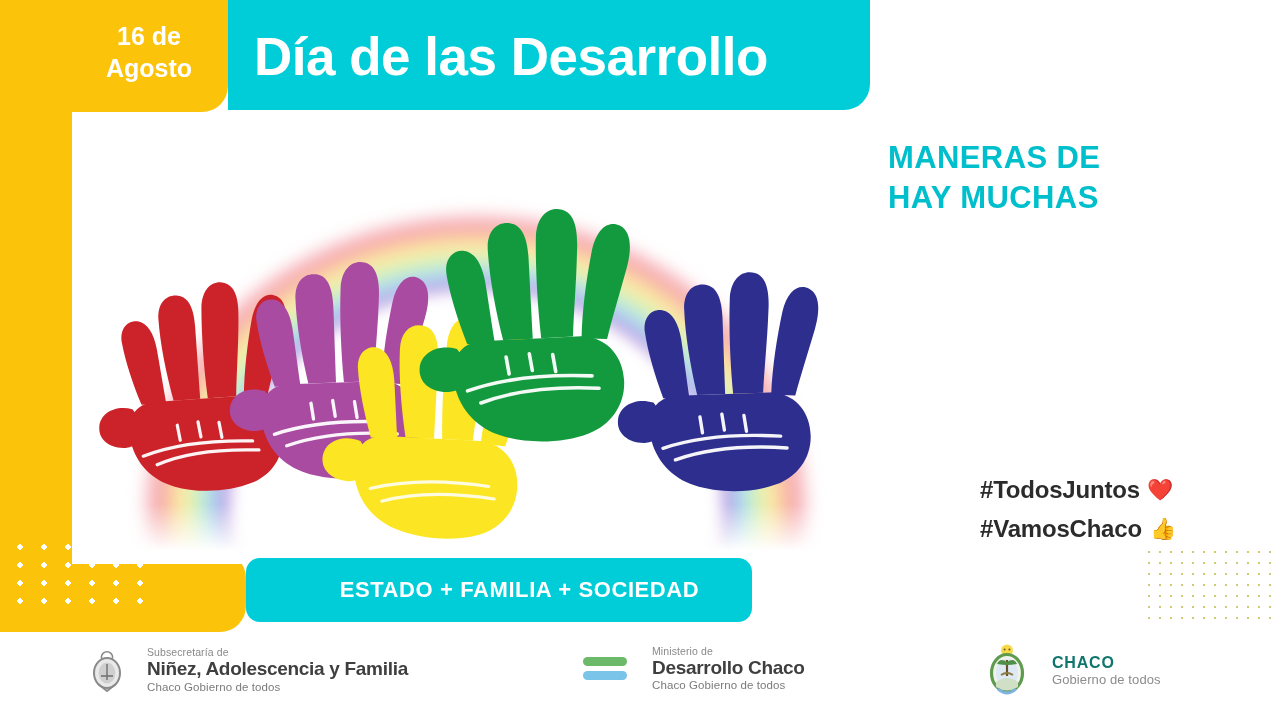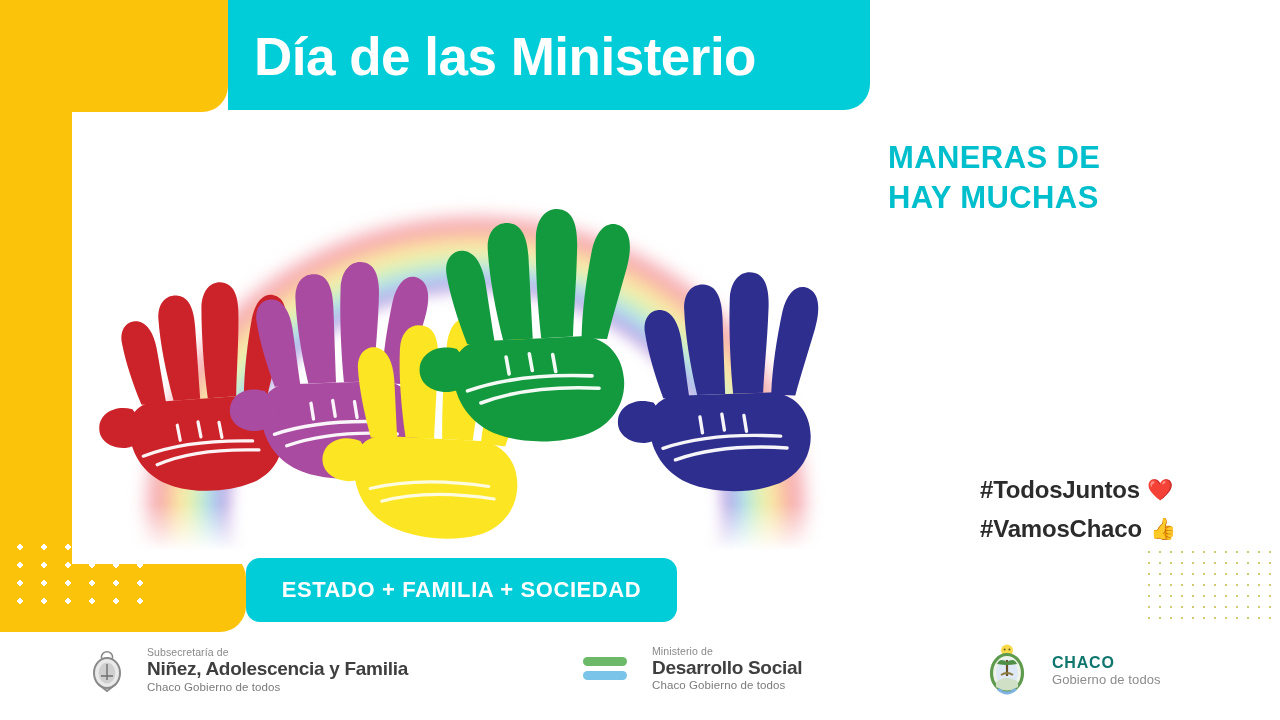--- a/index.html
+++ b/index.html
@@ -113,24 +113,24 @@
   .hashtags{
     position:absolute;left:980px;top:470px;width:290px;
     color:#2b2b2b;font-size:24px;font-weight:700;line-height:39px;
     letter-spacing:-.2px;
   }
   .hashtags .row{display:flex;align-items:center;gap:8px;white-space:nowrap;}
   .emoji{font-size:21px;line-height:1;}
 
   
   .teal-strip{
-    position:absolute;left:246px;top:558px;width:431px;height:64px;
+    position:absolute;left:246px;top:558px;width:465px;height:64px;
     background:var(--teal);
     border-radius:14px;
-    display:flex;align-items:center;justify-content:center;
+    display:flex;align-items:center;justify-content:center;padding-left:41px;
   }
   .teal-strip .strip-text{
     color:#ffffff;font-size:22px;font-weight:700;letter-spacing:.6px;
   }
 
   
   .logobar{
     position:absolute;left:0;top:632px;width:1280px;height:88px;background:#ffffff;
   }
   .logo{position:absolute;display:flex;align-items:center;gap:23px;}
@@ -158,21 +158,25 @@
 
 <div id="poster">
 
   <div class="yellow-spine"></div>
   <div class="yellow-top-block"></div>
   <div class="yellow-bottom-block"></div>
   <div class="dots-left"></div>
   <div class="dots-right"></div>
 
   <div class="teal-header"></div>
-  <div class="title">Día de las Ministerio</div>
+  <div class="date-block">
+    <div>16 de</div>
+    <div>Agosto</div>
+  </div>
+  <div class="title">Día de las Desarrollo</div>
 
   <div class="stage">
     <div class="rainbow-wrap">
       <div class="rainbow"></div>
       <div class="rainbow-mask-bottom"></div>
     </div>
 
     <div class="hands">
       <svg viewBox="0 0 808 452" xmlns="http://www.w3.org/2000/svg" aria-hidden="true">
         <defs>
@@ -294,21 +298,21 @@
       </div>
     </div>
 
     <div class="logo logo-2">
       <div class="ds-bars">
         <i class="g"></i>
           <i class="b"></i>
       </div>
       <div class="logo-text">
         <div class="small">Ministerio de</div>
-        <div class="big">Desarrollo Social</div>
+        <div class="big">Desarrollo Chaco</div>
         <div class="sub">Chaco Gobierno de todos</div>
       </div>
     </div>
 
     <div class="logo logo-3">
       <svg width="44" height="56" viewBox="0 0 44 56" aria-hidden="true">
         <circle cx="22" cy="8.5" r="6" fill="#f7d94a"></circle>
         <circle cx="19.6" cy="7.4" r="1" fill="#6b5b12"></circle>
         <circle cx="24.4" cy="7.4" r="1" fill="#6b5b12"></circle>
         <ellipse cx="22" cy="31" rx="15.5" ry="18.5" fill="#eef3ea" stroke="#5f9b4f" stroke-width="3.2"></ellipse>

